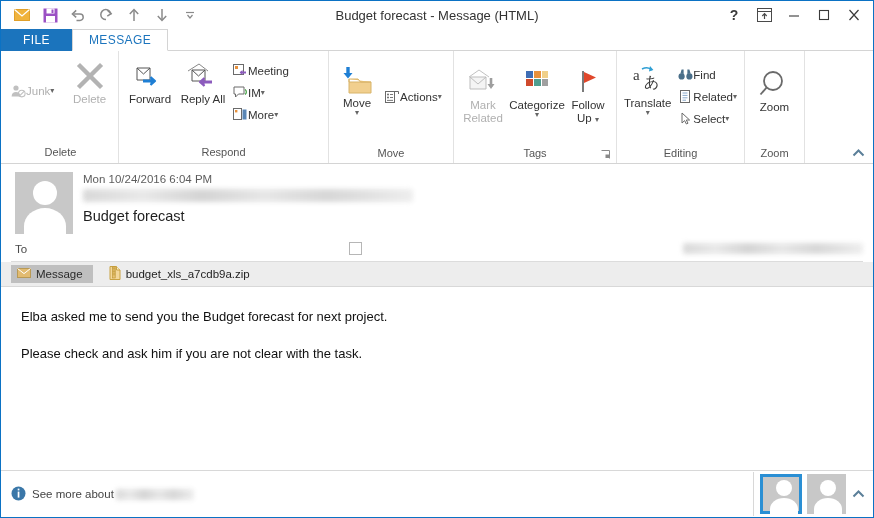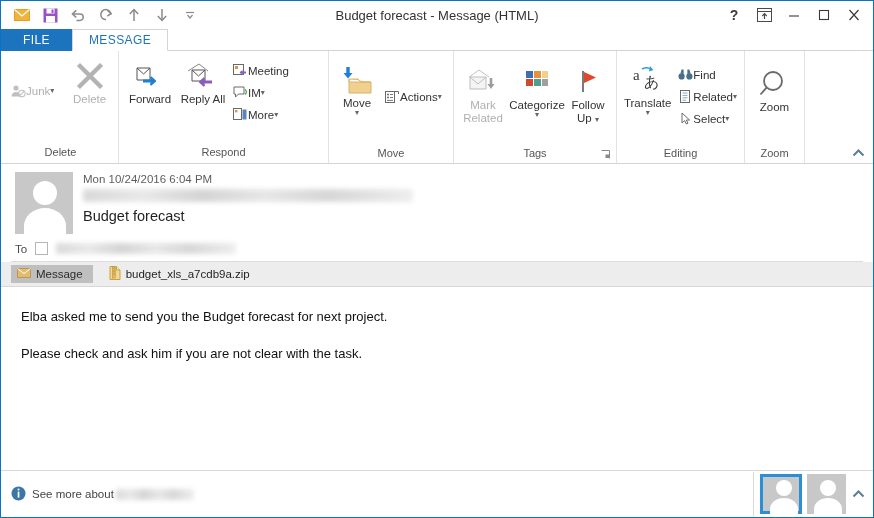--- a/index.html
+++ b/index.html
@@ -221,20 +221,21 @@
   }
   .hdr-sender-line { height: 16px; margin-bottom: 3px; }
   .hdr-subject { font-size: 14.5px; color: #1f1f1f; }
   #to-row {
     display: flex;
     align-items: center;
     gap: 8px;
     padding: 8px 0 6px 4px;
     font-size: 11.5px;
     color: #4a4a4a;
+    justify-content: space-between;
   }
   .to-chk {
     width: 11px; height: 11px;
     border: 1px solid #b6b6b6;
     background: #fff;
     display:inline-block;
   }
   #hdr-divider { height: 1px; background: #dcdcdc; }
 
   

